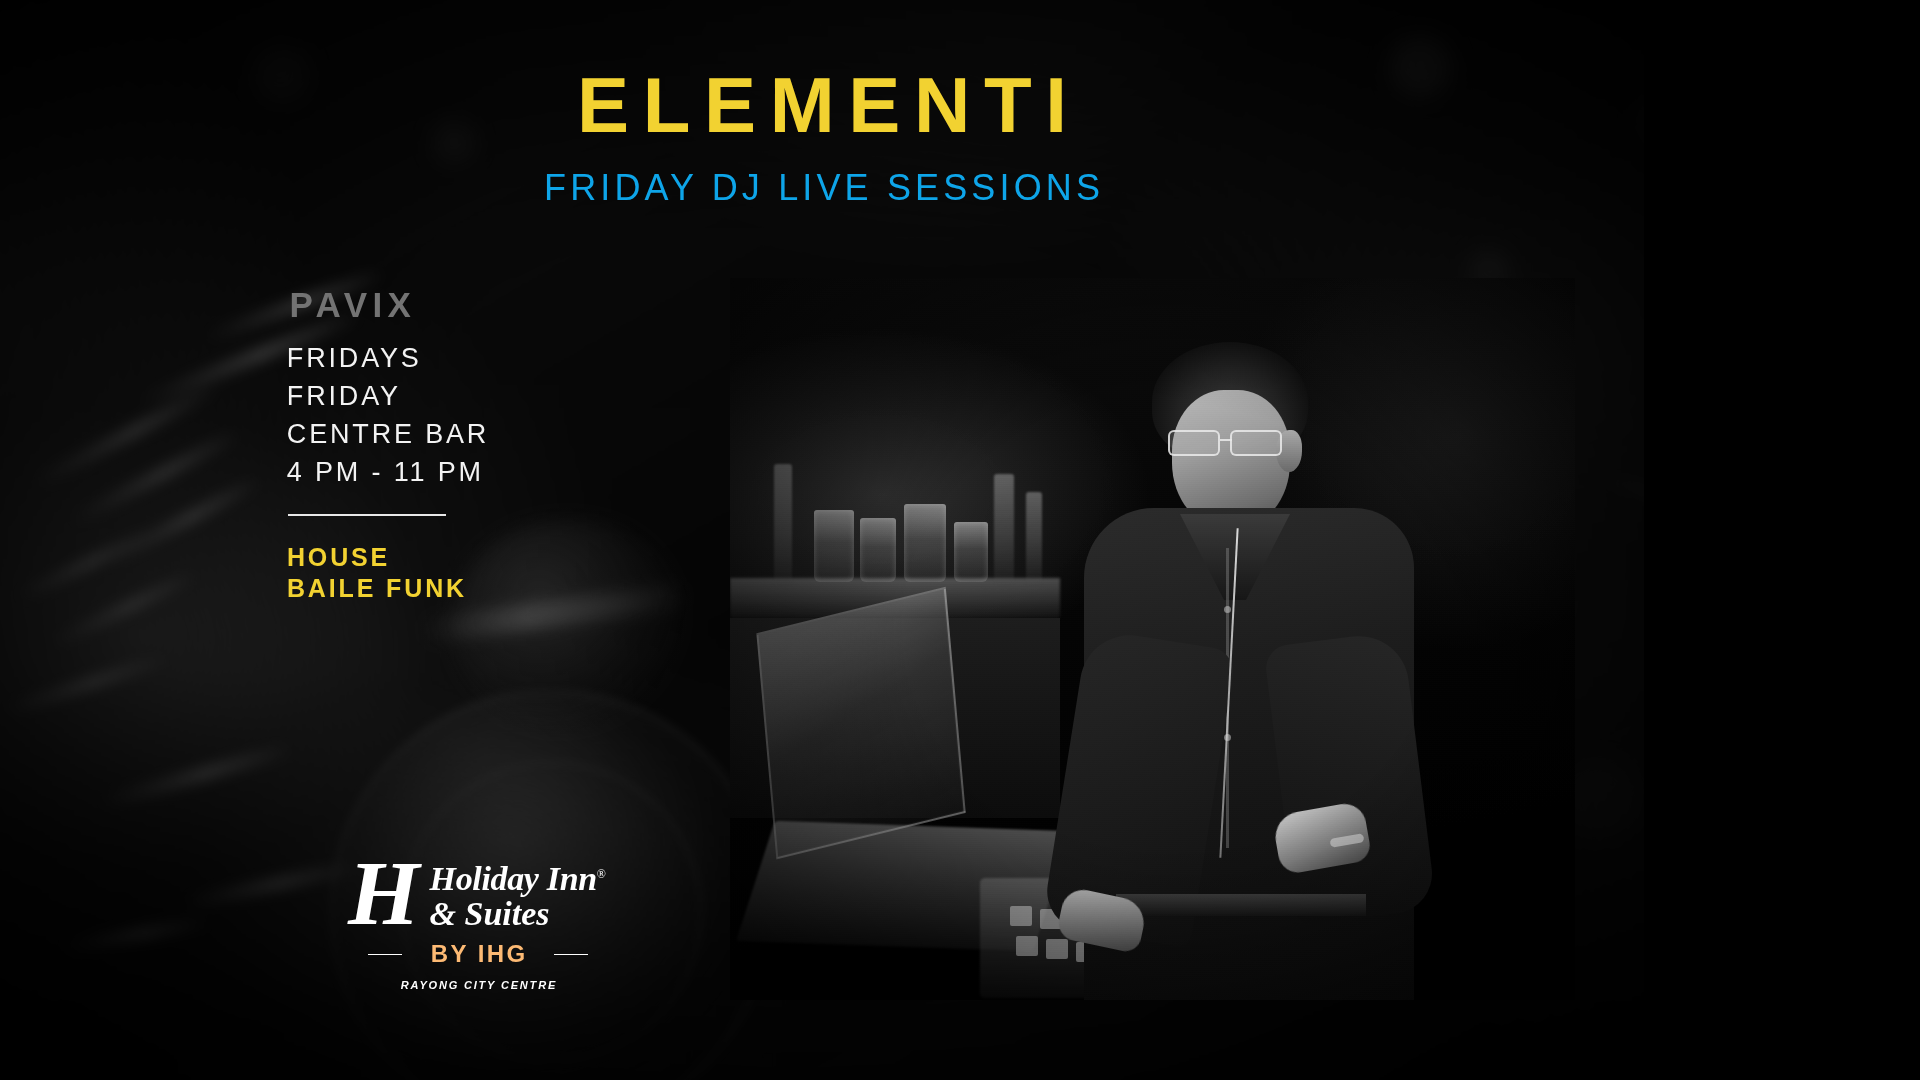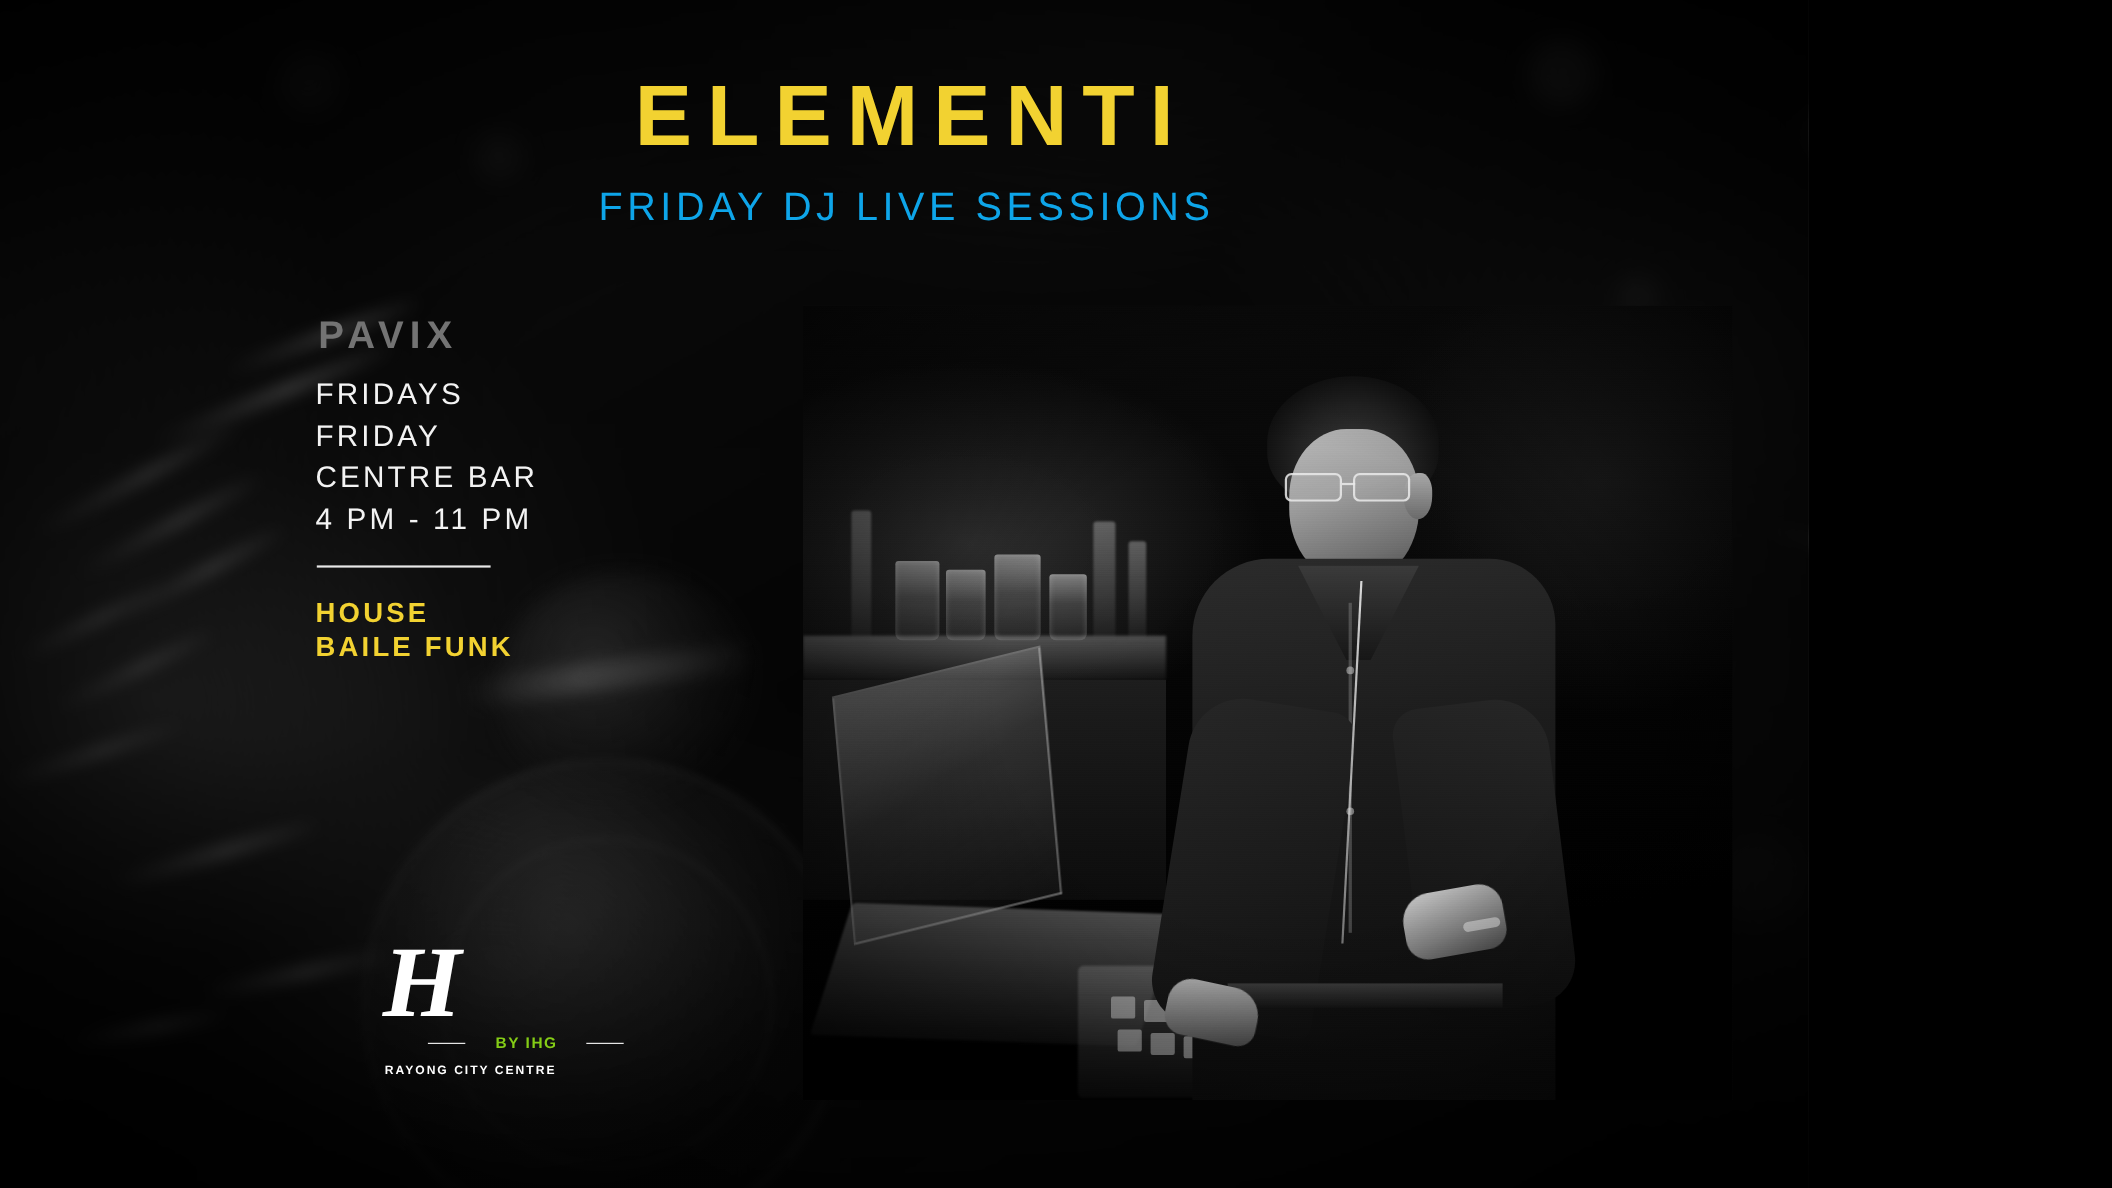--- a/index.html
+++ b/index.html
@@ -311,28 +311,28 @@
     font-family:"Liberation Serif", serif;
     font-style:italic; font-weight:700;
     color:#fff; line-height:1.02;
   }
   .logo-l1 { font-size:34px; letter-spacing:-.01em; position:relative; }
   .logo-l1 .tm { font-size:12px; vertical-align:super; font-style:normal; font-weight:400; }
   .logo-l2 { font-size:34px; }
   .byihg { display:flex; align-items:center; justify-content:center; margin-top:9px; }
   .byihg .rule { height:1.5px; width:34px; background:#fff; }
   .byihg .txt {
-    color:#84cc16; font-size:14px; font-weight:700;
+    color:#fdba74; font-size:24px; font-weight:700;
     letter-spacing:.10em; text-indent:.10em;
     margin:0 26px;
   }
   .locale {
-    margin-top:11px; text-align:left;
+    margin-top:11px; text-align:center;
     color:#fff; font-size:11px; font-weight:700;
-    letter-spacing:.165em; text-indent:.165em;
+    letter-spacing:.165em; text-indent:.165em;font-style:italic;
   }
 </style>
 </head>
 <body>
 
 <div class="poster">
 
   <div class="bg">
     <div class="bg-base"></div>
 
@@ -447,20 +447,26 @@
       <div class="dj-cable"></div>
     </div>
 
     <div class="ph-grain"></div>
     <div class="ph-vig"></div>
   </div>
 
   <div class="logo">
     <div class="logo-row">
       <div class="logo-h">H</div>
+      <div class="logo-words">
+        <div class="logo-l1">
+          <span>Holiday Inn</span><span class="tm">®</span>
+        </div>
+        <div class="logo-l2">&amp; Suites</div>
+      </div>
     </div>
     <div class="byihg">
       <div class="rule"></div>
       <div class="txt">BY IHG</div>
       <div class="rule"></div>
     </div>
     <div class="locale">RAYONG CITY CENTRE</div>
   </div>
 
 </div>

